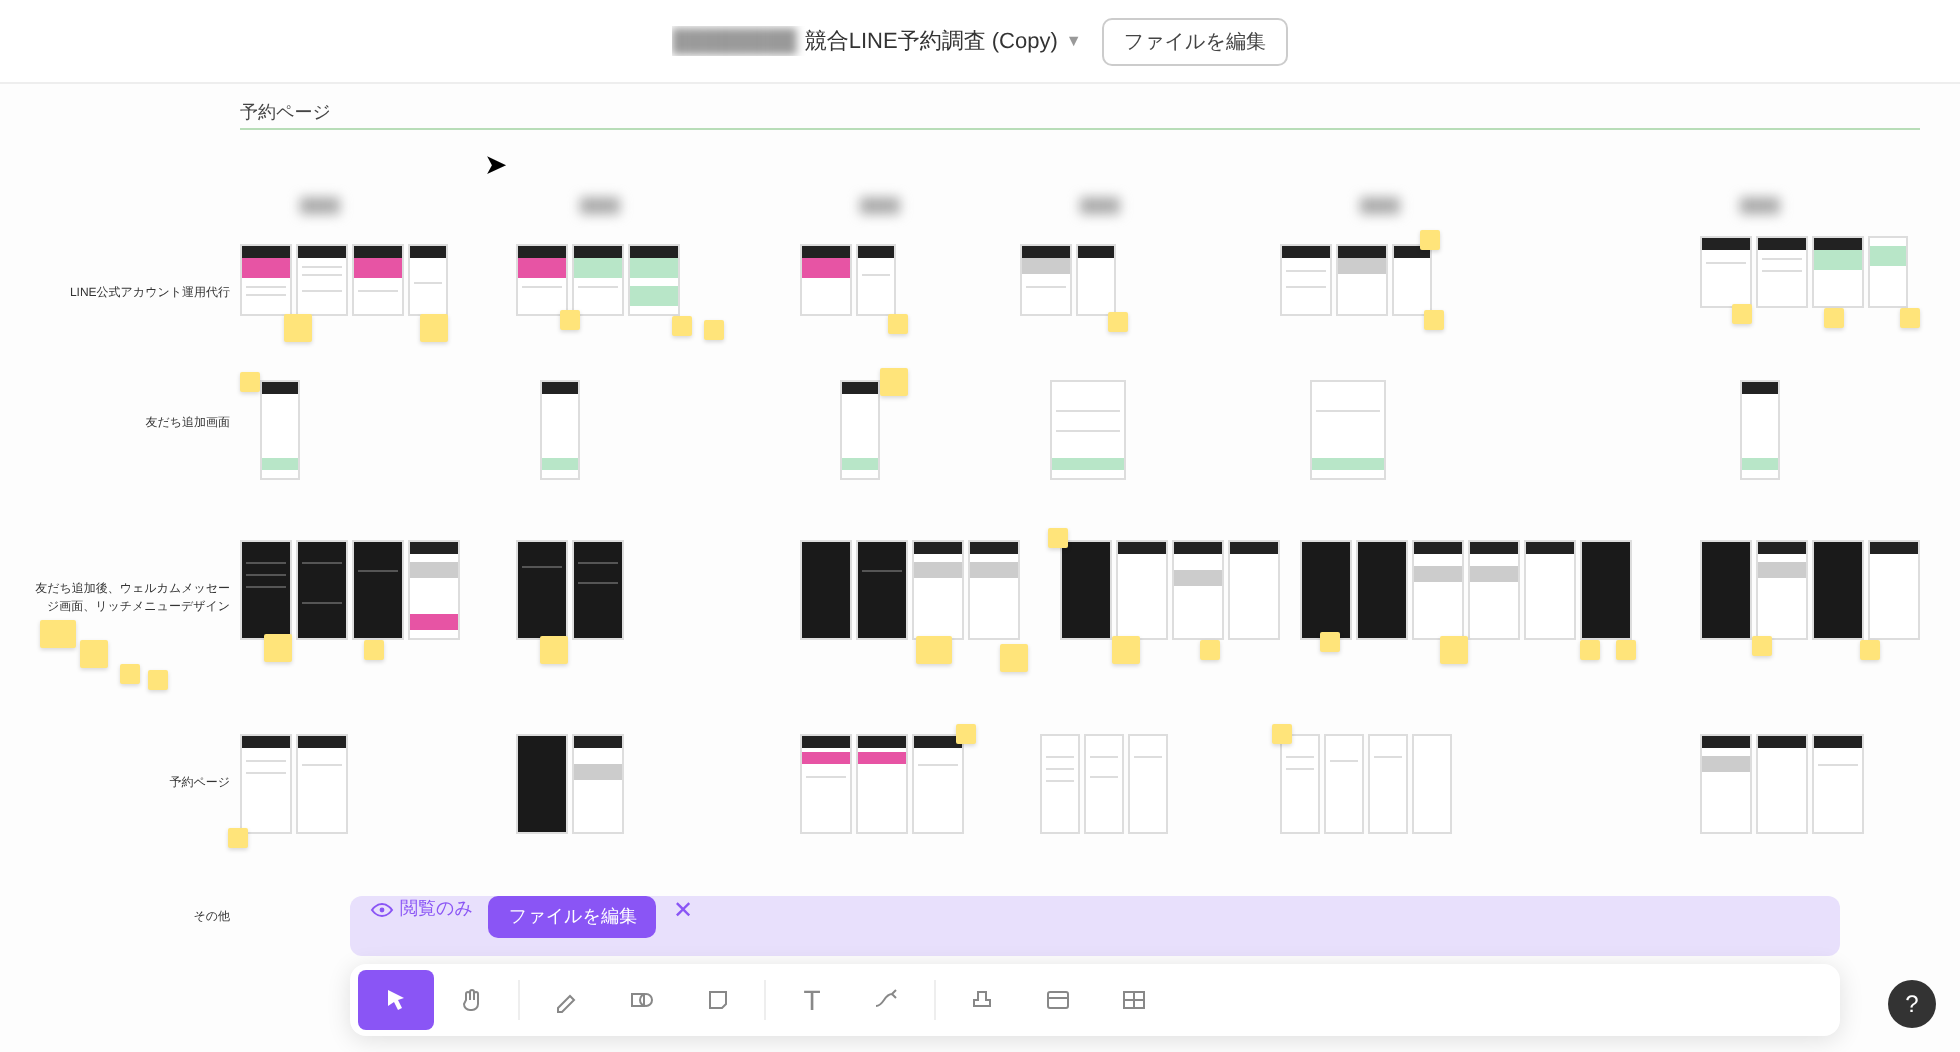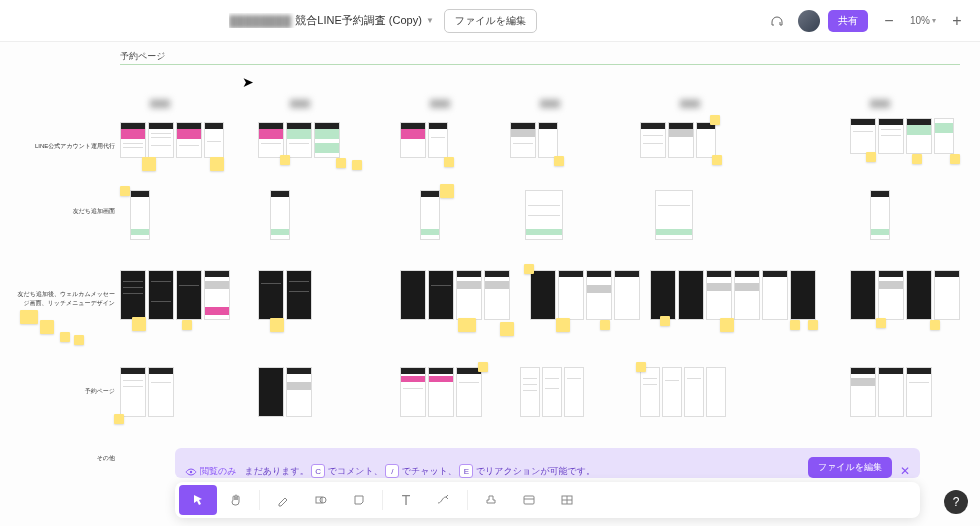--- a/index.html
+++ b/index.html
@@ -37,21 +37,21 @@
 .th .bar{position:absolute;top:0;left:0;right:0;height:6px;background:#222}
 .th .pink{position:absolute;left:0;right:0;height:10px;background:#e754a4}
 .th .mint{position:absolute;left:0;right:0;height:10px;background:#b8e6c8}
 .th .gray{position:absolute;left:0;right:0;height:8px;background:#ccc}
 .th.dark{background:#1a1a1a}
 .th.dark .ln{position:absolute;left:2px;right:2px;height:1px;background:#555}
 .sticky{position:absolute;width:14px;height:14px;background:#ffe47a;border-radius:1px;box-shadow:0 1px 2px rgba(0,0,0,.15)}
 .sticky.sm{width:10px;height:10px}
 .sticky.lg{width:18px;height:14px}
 
-.banner{position:absolute;left:175px;right:60px;bottom:48px;height:30px;background:#e8e0fc;border-radius:6px;display:flex;align-items:flex-end;padding:0 10px;gap:8px;font-size:9px;color:#6941c6}
+.banner{position:absolute;left:175px;right:60px;bottom:48px;height:30px;background:#e8e0fc;border-radius:6px;display:flex;align-items:flex-start;padding:0 10px;gap:8px;font-size:9px;color:#6941c6}
 .banner .tag{display:flex;align-items:center;gap:3px;color:#8a55f5}
 .banner .key{display:inline-flex;width:14px;height:14px;border:1px solid #b794f6;border-radius:3px;align-items:center;justify-content:center;font-size:8px;color:#6941c6;background:#fff}
 .banner .msg{flex:1;color:#6941c6}
 .banner .act{background:#8a55f5;color:#fff;padding:4px 10px;border-radius:5px;font-size:9px;cursor:pointer}
 .banner .close{cursor:pointer;color:#8a55f5;font-size:12px}
 
 .toolbar{position:absolute;left:175px;right:60px;bottom:8px;height:36px;background:#fff;border-radius:8px;box-shadow:0 2px 12px rgba(0,0,0,.12);display:flex;align-items:center;padding:0 4px;gap:0}
 .tool{width:38px;height:30px;display:flex;align-items:center;justify-content:center;color:#888;cursor:pointer;border-radius:4px;font-size:14px}
 .tool.active{background:#8a55f5;color:#fff}
 .tool-sep{width:1px;height:20px;background:#eee;margin:0 4px}
@@ -65,35 +65,20 @@
 <body>
 
 <div class="topbar">
   <div class="tb-center">
     <div class="doc-title">
       <span class="blur">████████</span>
       <span>競合LINE予約調査 (Copy)</span>
       <span class="chev">▼</span>
     </div>
     <button class="edit-btn">ファイルを編集</button>
-  </div>
-  <div class="tb-right">
-    <div class="ic-btn">
-        <svg width="14" height="14" viewBox="0 0 14 14">
-          <path d="M2 8a5 5 0 0110 0v3h-2V8m-6 3H2V8" fill="none" stroke="currentColor"></path>
-        </svg>
-      </div>
-    <div class="avatar2"></div>
-    <button class="share-btn">共有</button>
-    <div class="ic-btn">−</div>
-    <div class="zoom">
-        <span>10%</span>
-        <span class="chev"> ▾</span>
-      </div>
-    <div class="ic-btn">+</div>
   </div>
 </div>
 
 <div class="canvas">
   <div class="section-label">予約ページ</div>
   <div class="hr-line"></div>
   <div class="cursor-arrow">➤</div>
 
   <div class="col-head">
     <div class="ch" style="left:150px">████</div>
@@ -449,29 +434,20 @@
   <div class="row-label" style="top:412px">その他</div>
 
   <div class="banner">
     <span class="tag">
       <svg width="12" height="12" viewBox="0 0 12 12">
           <path d="M6 3C3 3 1 6 1 6s2 3 5 3 5-3 5-3-2-3-5-3z" fill="none" stroke="currentColor"></path>
           <circle cx="6" cy="6" r="1.2" fill="currentColor"></circle>
         </svg>
       <span>閲覧のみ</span>
     </span>
-    <span class="msg">
-      <span>まだあります。</span>
-      <span class="key">C</span>
-      <span>でコメント、</span>
-      <span class="key">/</span>
-      <span>でチャット、</span>
-      <span class="key">E</span>
-      <span>でリアクションが可能です。</span>
-    </span>
     <span class="act">ファイルを編集</span>
     <span class="close">✕</span>
   </div>
 
   <div class="toolbar">
     <div class="tool active">
         <svg width="14" height="14" viewBox="0 0 14 14">
           <path d="M3 2l8 4-3 1 2 4-2 1-2-4-3 2z" fill="currentColor"></path>
         </svg>
       </div>

